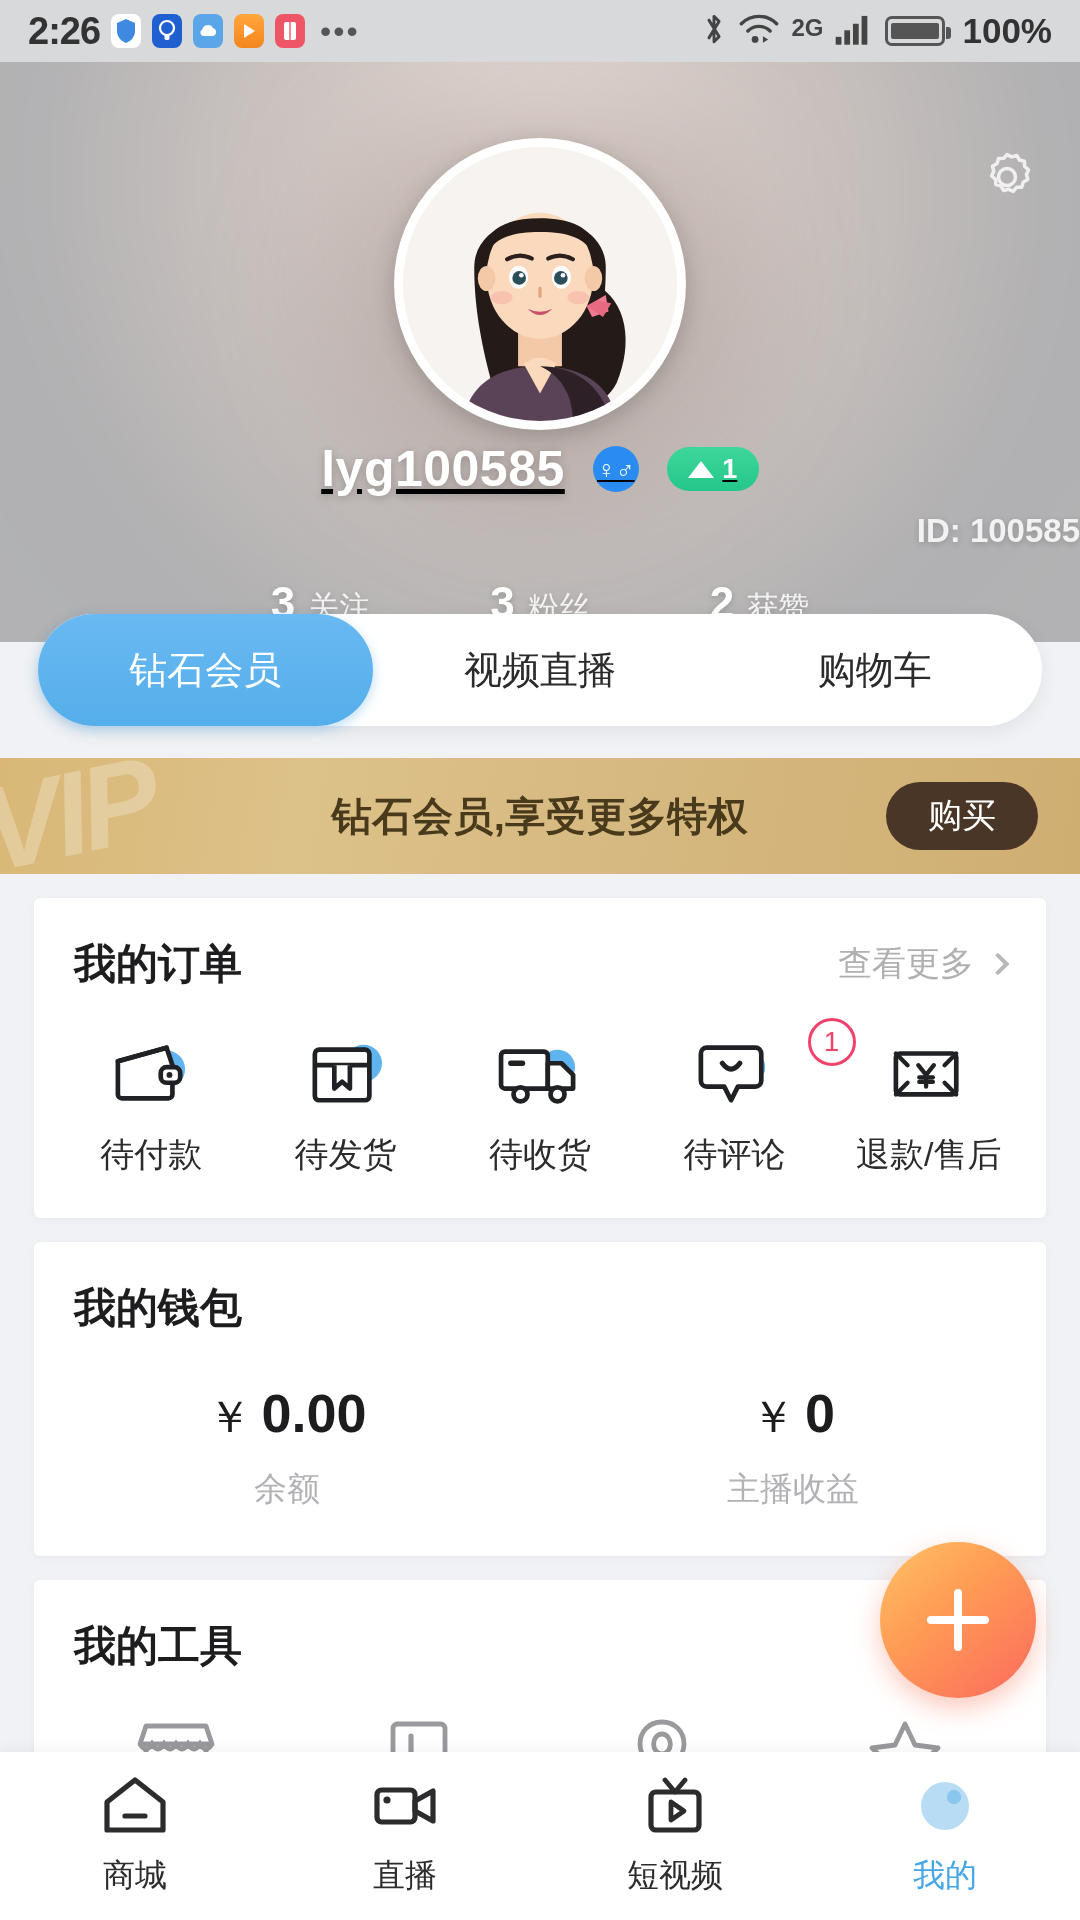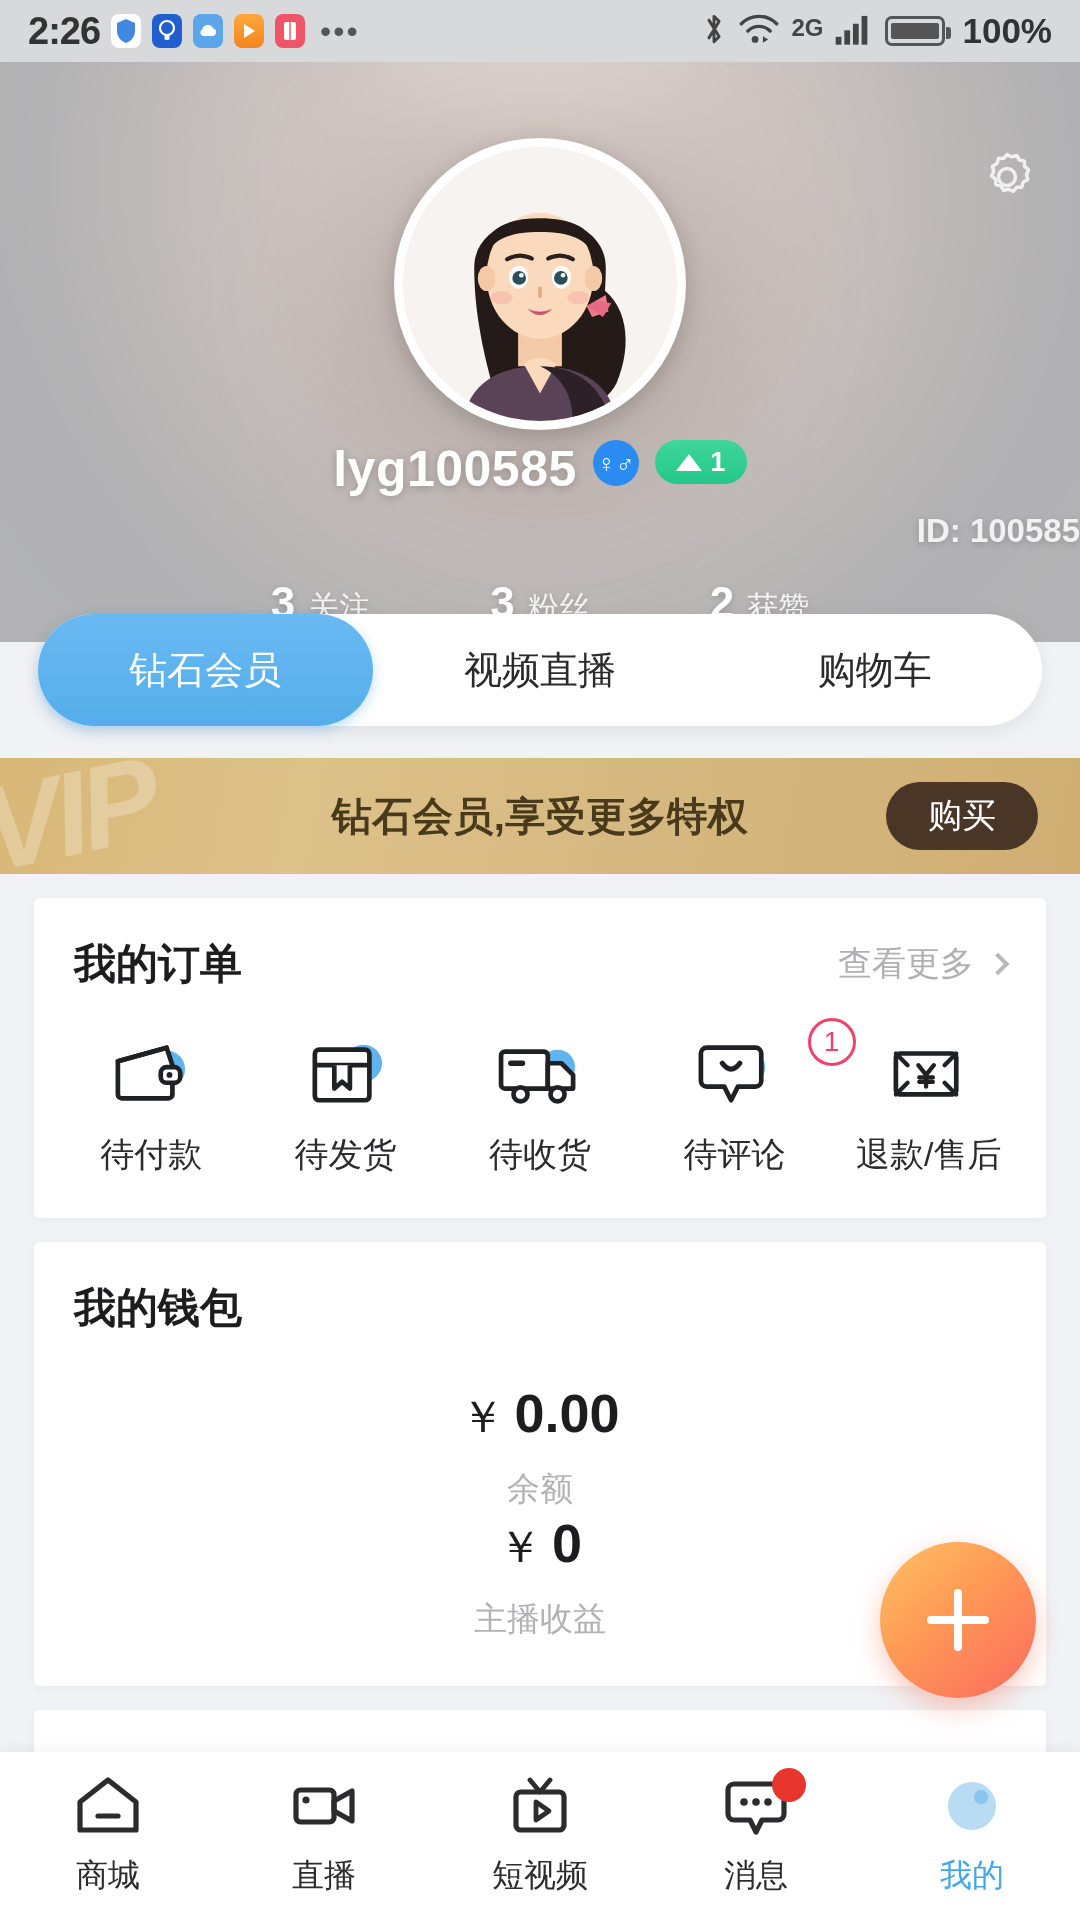--- a/index.html
+++ b/index.html
@@ -54,21 +54,21 @@
     position:absolute;left:50%;top:76px;transform:translateX(-50%);
     width:292px;height:292px;border-radius:50%;
     background:#fff;padding:9px;
     box-shadow:0 6px 22px rgba(0,0,0,.18);
   }
   .avatar{
     width:100%;height:100%;border-radius:50%;overflow:hidden;position:relative;background:#f7f4f2;
   }
   .name-row{
     position:absolute;top:378px;width:100%;
-    display:flex;justify-content:center;gap:16px;
+    display:flex;align-items:center;justify-content:center;gap:28px;text-decoration:underline;
   }
   .uname{
     font-size:50px;font-weight:700;color:#fff;
     text-shadow:0 2px 8px rgba(0,0,0,.22);letter-spacing:.5px;
   }
   .gender-badge{
     width:46px;height:46px;border-radius:50%;background:#2a8cf0;
     display:flex;align-items:center;justify-content:center;
     font-size:25px;color:#fff;font-weight:700;
   }
@@ -159,21 +159,21 @@
   }
   .order-ico{position:relative;width:86px;height:74px;}
   .order-lbl{font-size:34px;color:#2c2c2e;}
   .badge{
     position:absolute;right:-24px;top:-18px;
     min-width:48px;height:48px;border-radius:24px;
     border:3px solid #f0436b;background:#fff;color:#f0436b;
     font-size:28px;display:flex;align-items:center;justify-content:center;padding:0 8px;
   }
 
-  .wallet{display:flex;padding:46px 0 44px 0;flex-direction:column;}
+  .wallet{display:flex;padding:46px 0 44px 0;}
   .w-col{flex:1;display:flex;flex-direction:column;align-items:center;gap:20px;cursor:pointer;}
   .w-amt{font-size:54px;font-weight:700;color:#1d1d1f;}
   .w-amt .yen{font-size:44px;font-weight:500;margin-right:10px;}
   .w-lbl{font-size:33px;color:#b2b2b6;}
 
   .tools{display:flex;padding:40px 20px 30px 20px;}
   .tool{flex:1;display:flex;flex-direction:column;align-items:center;gap:20px;cursor:pointer;}
 
   
   .fab{
@@ -535,32 +535,20 @@
     <span>
       <svg width="68" height="62" viewBox="0 0 34 31">
         <path d="M12 3 L17 9 M22 3 L17 9" stroke="#2c2c2e" stroke-width="2.4" stroke-linecap="round"></path>
         <rect x="5" y="9" width="24" height="19" rx="2.4" fill="none" stroke="#2c2c2e" stroke-width="2.6"></rect>
         <path d="M15 14 L21.5 18.5 L15 23 Z" fill="none" stroke="#2c2c2e" stroke-width="2.4" stroke-linejoin="round"></path>
       </svg>
     </span>
     <span class="nav-lbl">短视频</span>
   </div>
 
-  <div class="nav">
-    <span class="nav-dot"></span>
-    <span>
-      <svg width="68" height="62" viewBox="0 0 34 31">
-        <path d="M6 5 H28 A3 3 0 0 1 31 8 V20 A3 3 0 0 1 28 23 H20 L17 29 L14 23 H6 A3 3 0 0 1 3 20 V8 A3 3 0 0 1 6 5Z" fill="none" stroke="#2c2c2e" stroke-width="2.6" stroke-linejoin="round"></path>
-        <circle cx="11" cy="14" r="1.9" fill="#2c2c2e"></circle>
-        <circle cx="17" cy="14" r="1.9" fill="#2c2c2e"></circle>
-        <circle cx="23" cy="14" r="1.9" fill="#2c2c2e"></circle>
-      </svg>
-    </span>
-    <span class="nav-lbl">消息</span>
-  </div>
 
   <div class="nav active">
     <span>
       <svg width="68" height="62" viewBox="0 0 34 31">
         <circle cx="17" cy="16" r="12" fill="#b9dcf5"></circle>
         <path d="M17 4 A12 12 0 0 1 17 28 A12 12 0 0 0 17 4Z" fill="#4aa6e6"></path>
         <circle cx="21.5" cy="11.5" r="3.6" fill="#89c7ef"></circle>
       </svg>
     </span>
     <span class="nav-lbl">我的</span>

